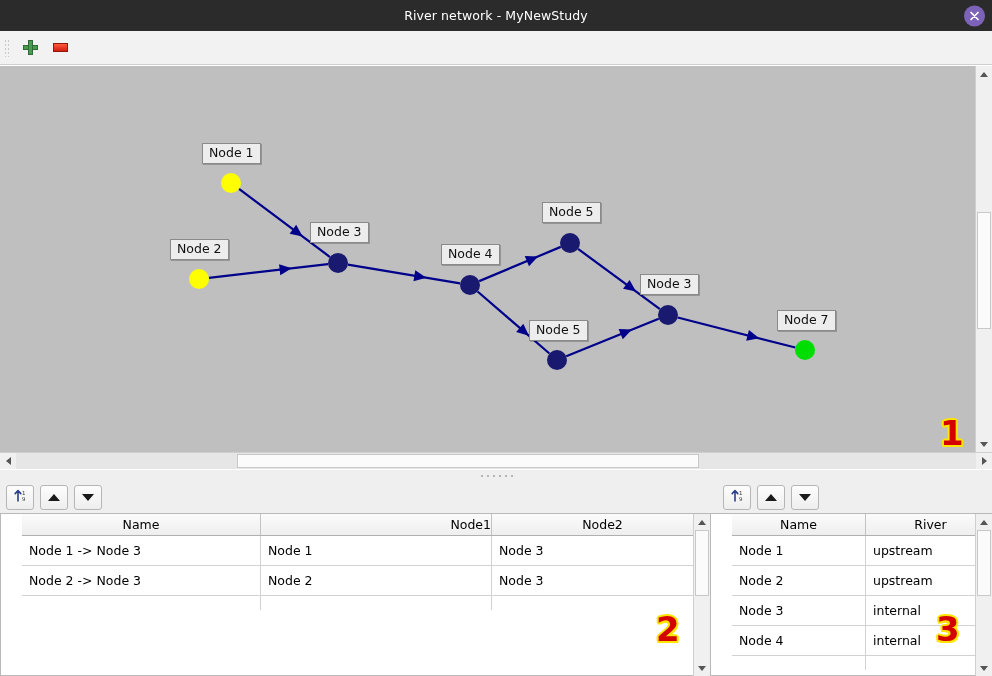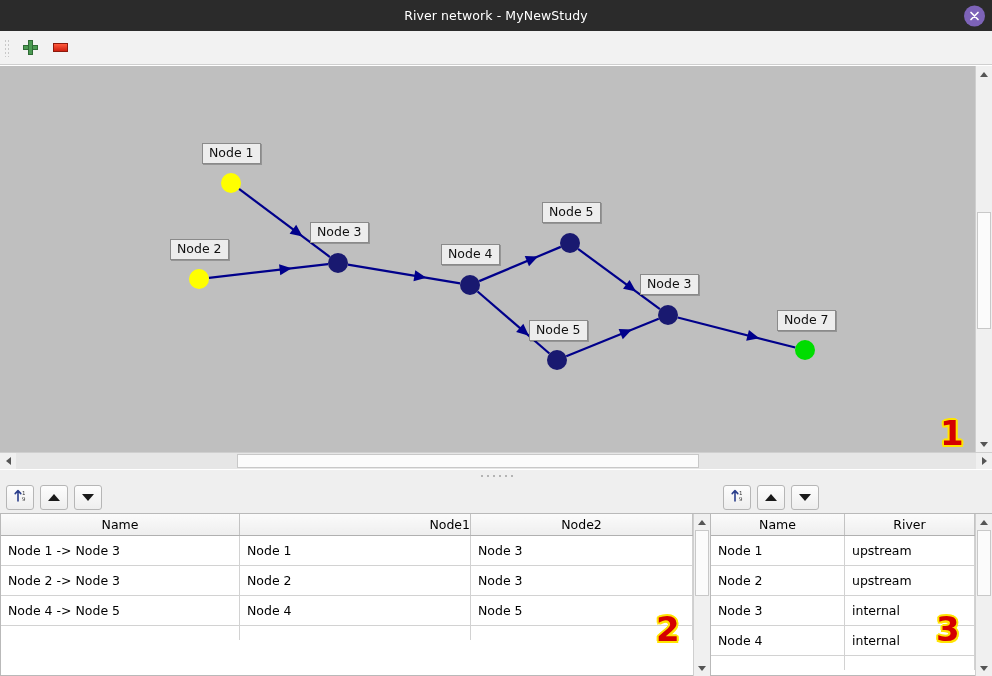--- a/index.html
+++ b/index.html
@@ -257,20 +257,21 @@
     min-width: 0;
     overflow: hidden;
     background: #ffffff;
     border-left: 1px solid #b9b9b9;
     border-bottom: 1px solid #b9b9b9;
   }
   table.grid {
     width: 100%;
     border-collapse: collapse;
     table-layout: fixed;
+    margin-left: 21px;
   }
   table.grid th {
     background: linear-gradient(#fbfbfb, #eeeeee);
     border-right: 1px solid #c3c3c3;
     border-bottom: 1px solid #b0b0b0;
     font-weight: normal;
     font-size: 12.5px;
     height: 21px;
     padding: 0;
     text-align: center;
@@ -418,25 +419,20 @@
                 <tr>
                   <td>Node 1 -&gt; Node 3</td>
                   <td>Node 1</td>
                   <td>Node 3</td>
                 </tr>
                 <tr>
                   <td>Node 2 -&gt; Node 3</td>
                   <td>Node 2</td>
                   <td>Node 3</td>
                 </tr>
-                <tr>
-                  <td>Node 4 -&gt; Node 5</td>
-                  <td>Node 4</td>
-                  <td>Node 5</td>
-                </tr>
                 <tr class="filler">
                   <td></td>
                   <td></td>
                   <td></td>
                 </tr>
               </tbody>
           </table>
         </div>
         <div class="vscroll">
           <div class="sb-arrow">

